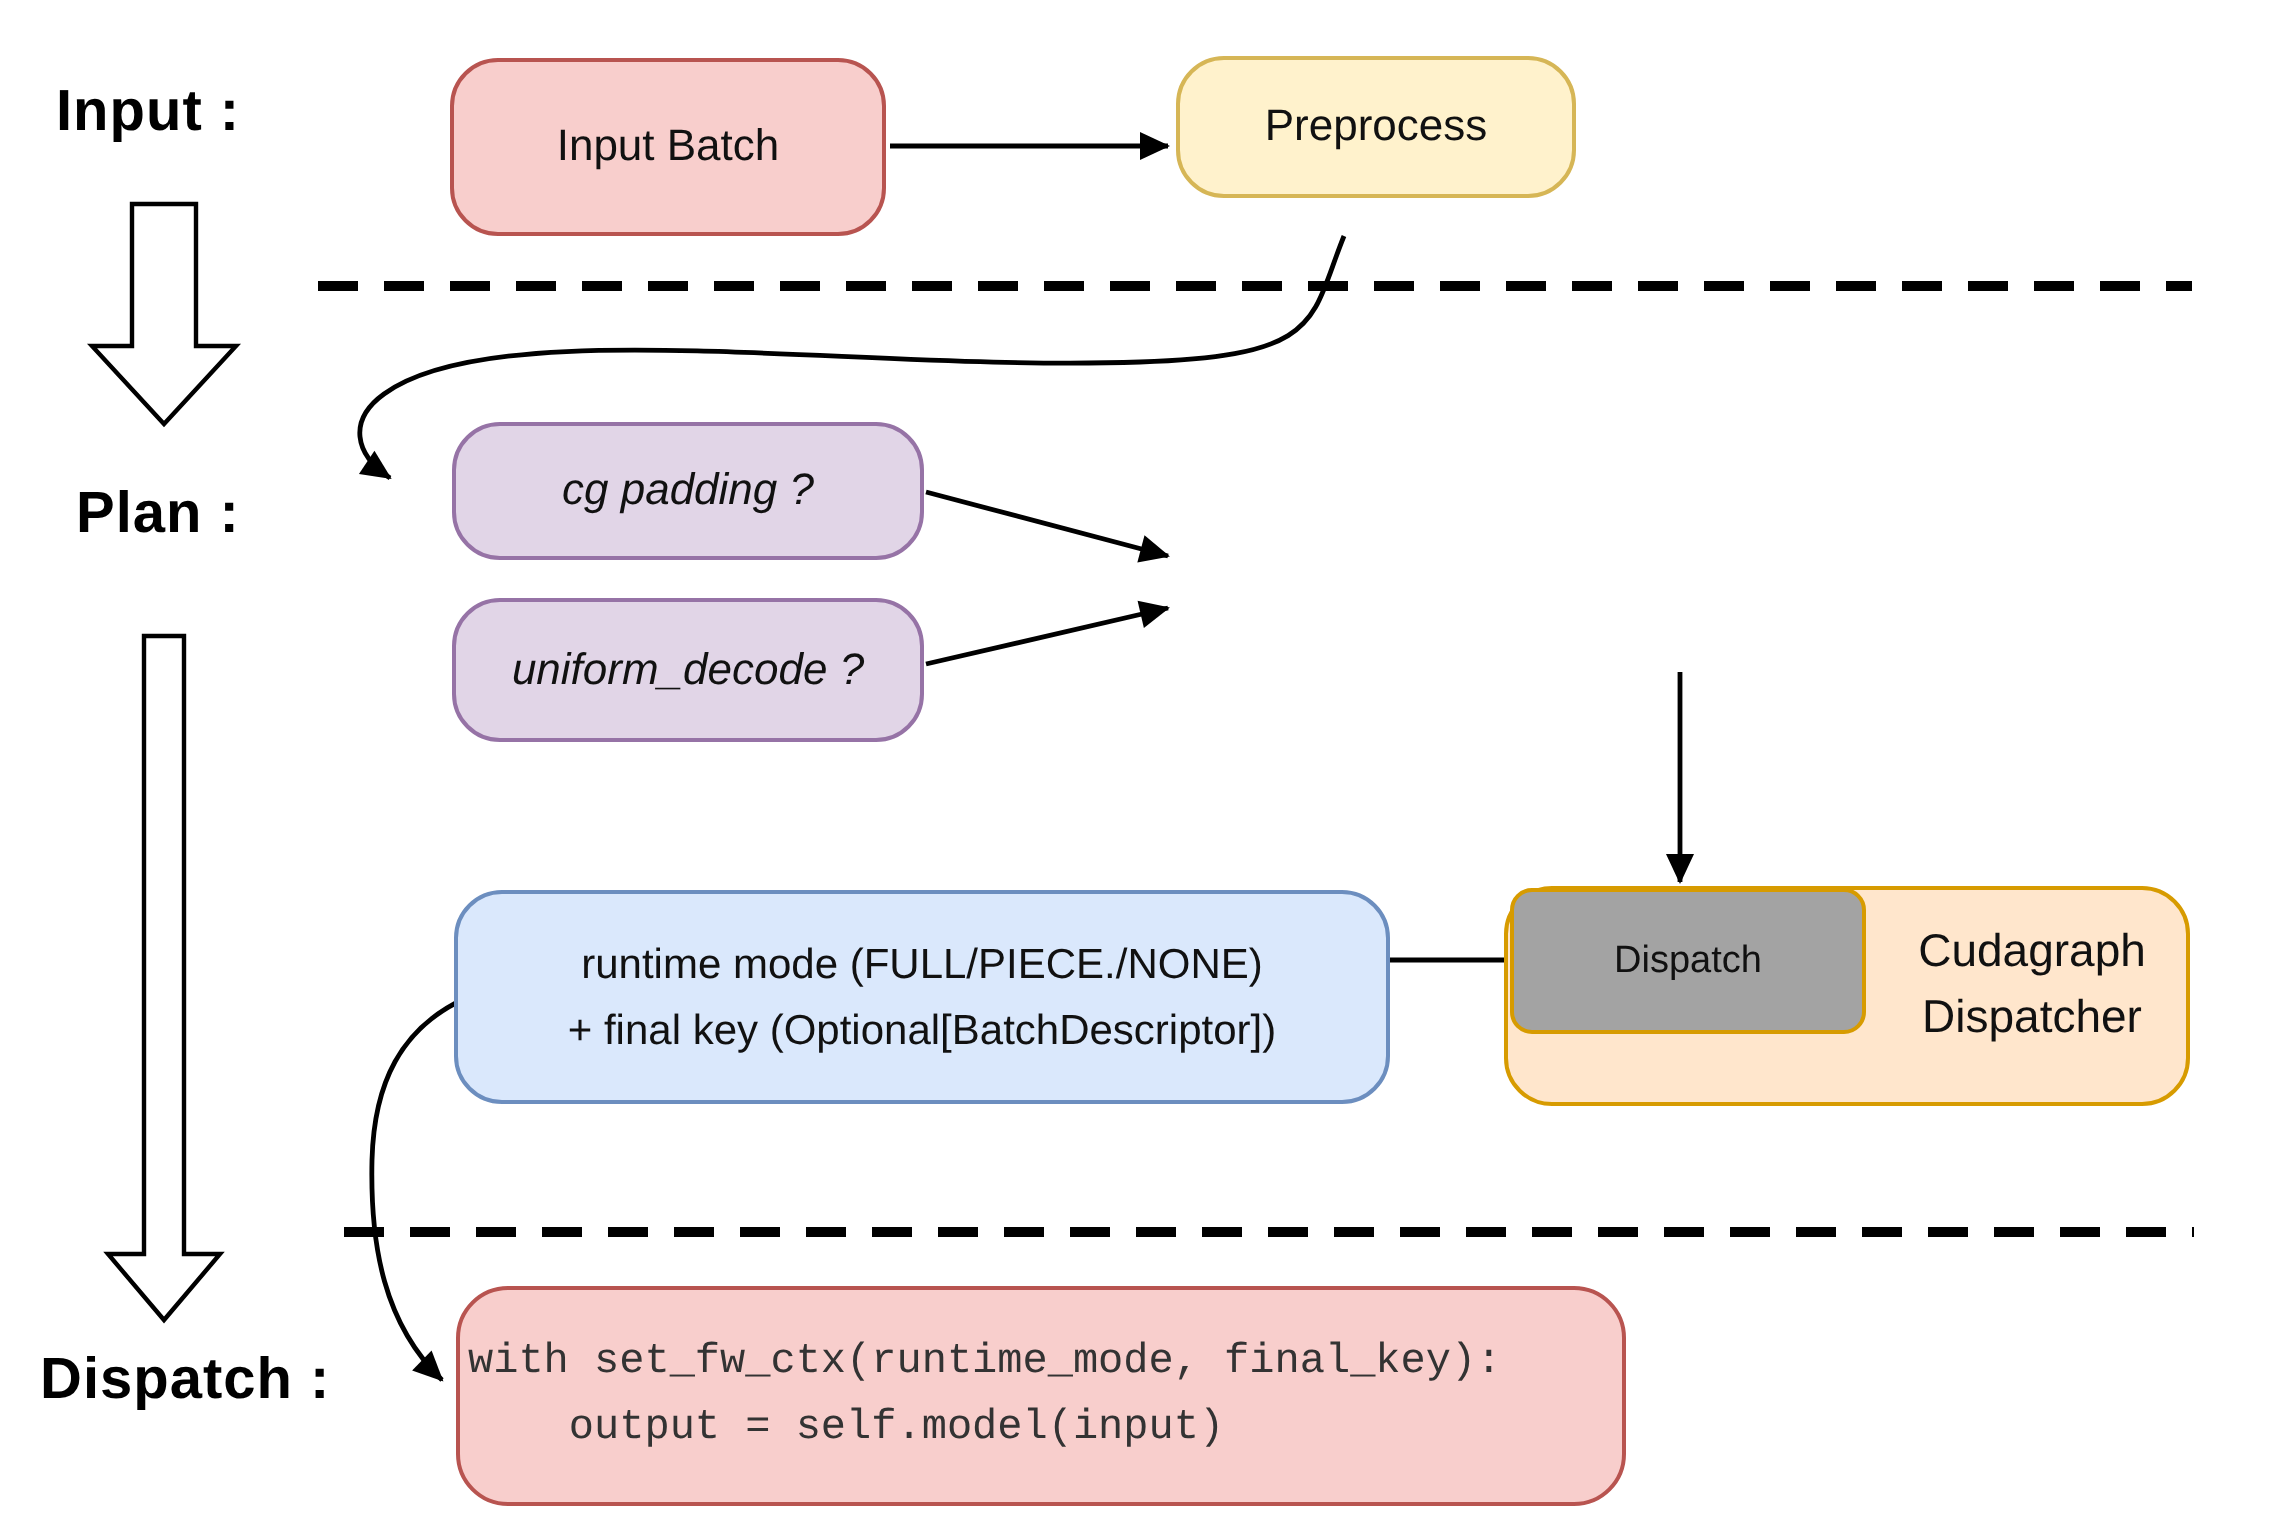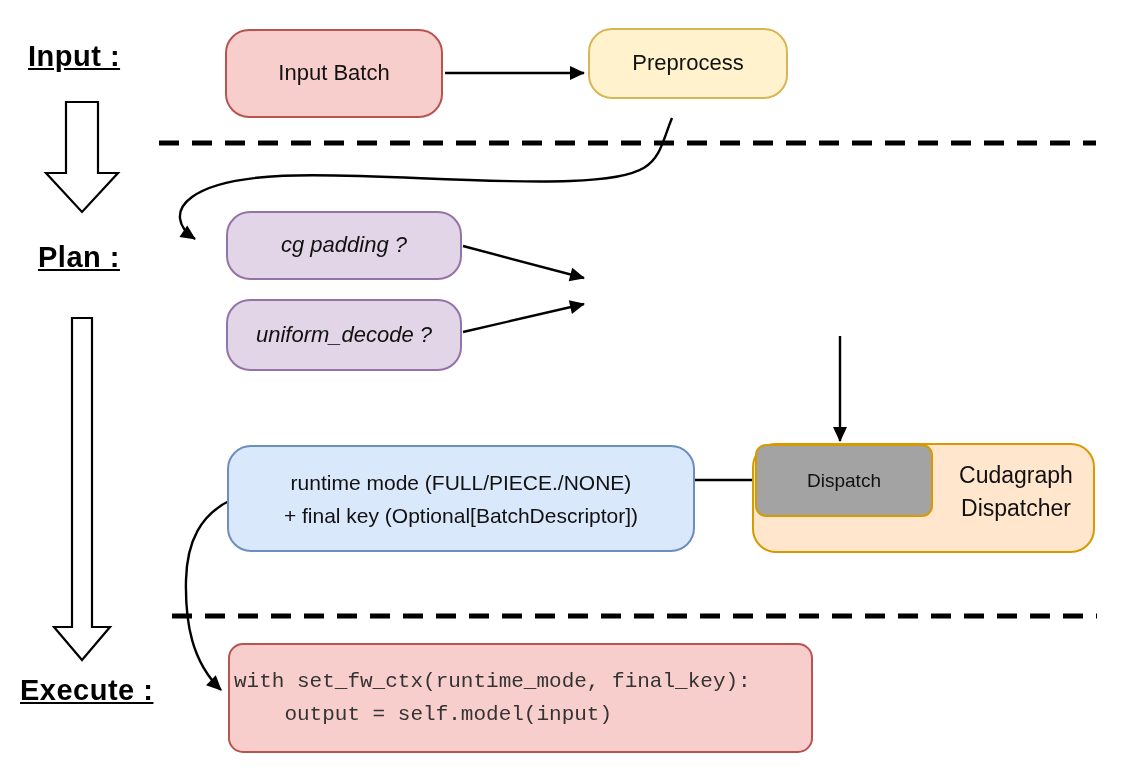--- a/index.html
+++ b/index.html
@@ -3,21 +3,20 @@
 <meta charset="utf-8">
 <style>
   html,body{margin:0;padding:0;background:#ffffff;}
   #canvas{
     position:relative;width:1142px;height:770px;background:#ffffff;overflow:hidden;
     font-family:"Liberation Sans",sans-serif;color:#111;
   }
   .phase-label{
     position:absolute;font-weight:bold;font-size:29px;color:#000;white-space:nowrap;
     letter-spacing:0.5px;
-    text-decoration:underline;
   }
   .node{
     position:absolute;box-sizing:border-box;border-radius:24px;
     display:flex;align-items:center;justify-content:center;flex-direction:column;
     text-align:center;line-height:1.55;
   }
   .node span{display:block;}
   .red    {background:#f8cecc;border:2px solid #b85450;}
   .yellow {background:#fff2cc;border:2px solid #d6b656;}
   .purple {background:#e1d5e7;border:2px solid #9673a6;font-style:italic;}
@@ -29,21 +28,21 @@
   #node-input-batch   {left:225px;top:29px;width:218px;height:89px;font-size:22px;}
   #node-preprocess    {left:588px;top:28px;width:200px;height:71px;font-size:22px;}
   #node-cg-padding    {left:226px;top:211px;width:236px;height:69px;font-size:22px;}
   #node-uniform-decode{left:226px;top:299px;width:236px;height:72px;font-size:22px;}
   #node-init-key      {left:588px;top:228px;width:507px;height:107px;font-size:21px;line-height:34px;}
   #node-cudagraph     {left:752px;top:443px;width:343px;height:110px;}
   #cudagraph-label    {position:absolute;left:181px;top:14px;width:162px;text-align:center;
                        font-size:23px;line-height:33px;}
   #node-dispatch      {left:755px;top:444px;width:178px;height:73px;font-size:19px;border-radius:11px;}
   #node-runtime       {left:227px;top:445px;width:468px;height:107px;font-size:21px;line-height:33px;}
-  #node-execute-code  {left:228px;top:643px;width:585px;height:110px;border-radius:15px;
+  #node-execute-code  {left:228px;top:643px;width:585px;height:110px;border-radius:26px;
                        align-items:flex-start;justify-content:center;}
   #node-execute-code .code{
       font-family:"Liberation Mono","DejaVu Sans Mono",monospace;
       font-size:21px;line-height:33px;color:#333;white-space:pre;text-align:left;
       padding-left:4px;}
   svg.layer{position:absolute;left:0;top:0;width:1142px;height:770px;pointer-events:none;}
 </style>
 </head>
 <body>
 
@@ -67,21 +66,21 @@
     <path d="M463,332 L584,304" stroke="#000" stroke-width="2.4" fill="none" marker-end="url(#ah)"></path>
     <path d="M840,336 L840,441" stroke="#000" stroke-width="2.4" fill="none" marker-end="url(#ah)"></path>
     <path d="M752,480 L631,480" stroke="#000" stroke-width="2.4" fill="none" marker-end="url(#ah)"></path>
 
     <path d="M672,118 C655,160 662,178 570,181 C430,186 248,156 192,197 C174,210 177,227 195,239" stroke="#000" stroke-width="2.4" fill="none" marker-end="url(#ah)"></path>
     <path d="M233,499 C200,514 187,542 186,580 C185,623 192,662 221,690" stroke="#000" stroke-width="2.4" fill="none" marker-end="url(#ah)"></path>
   </svg>
 
   <div class="phase-label" style="left:28px;top:40px;">Input :</div>
   <div class="phase-label" style="left:38px;top:241px;">Plan :</div>
-  <div class="phase-label" style="left:20px;top:674px;">Execute :</div>
+  <div class="phase-label" style="left:20px;top:674px;">Dispatch :</div>
 
   <div class="node red" id="node-input-batch">
     <span>Input Batch</span>
   </div>
 
   <div class="node yellow" id="node-preprocess">
     <span>Preprocess</span>
   </div>
 
   <div class="node purple" id="node-cg-padding">

